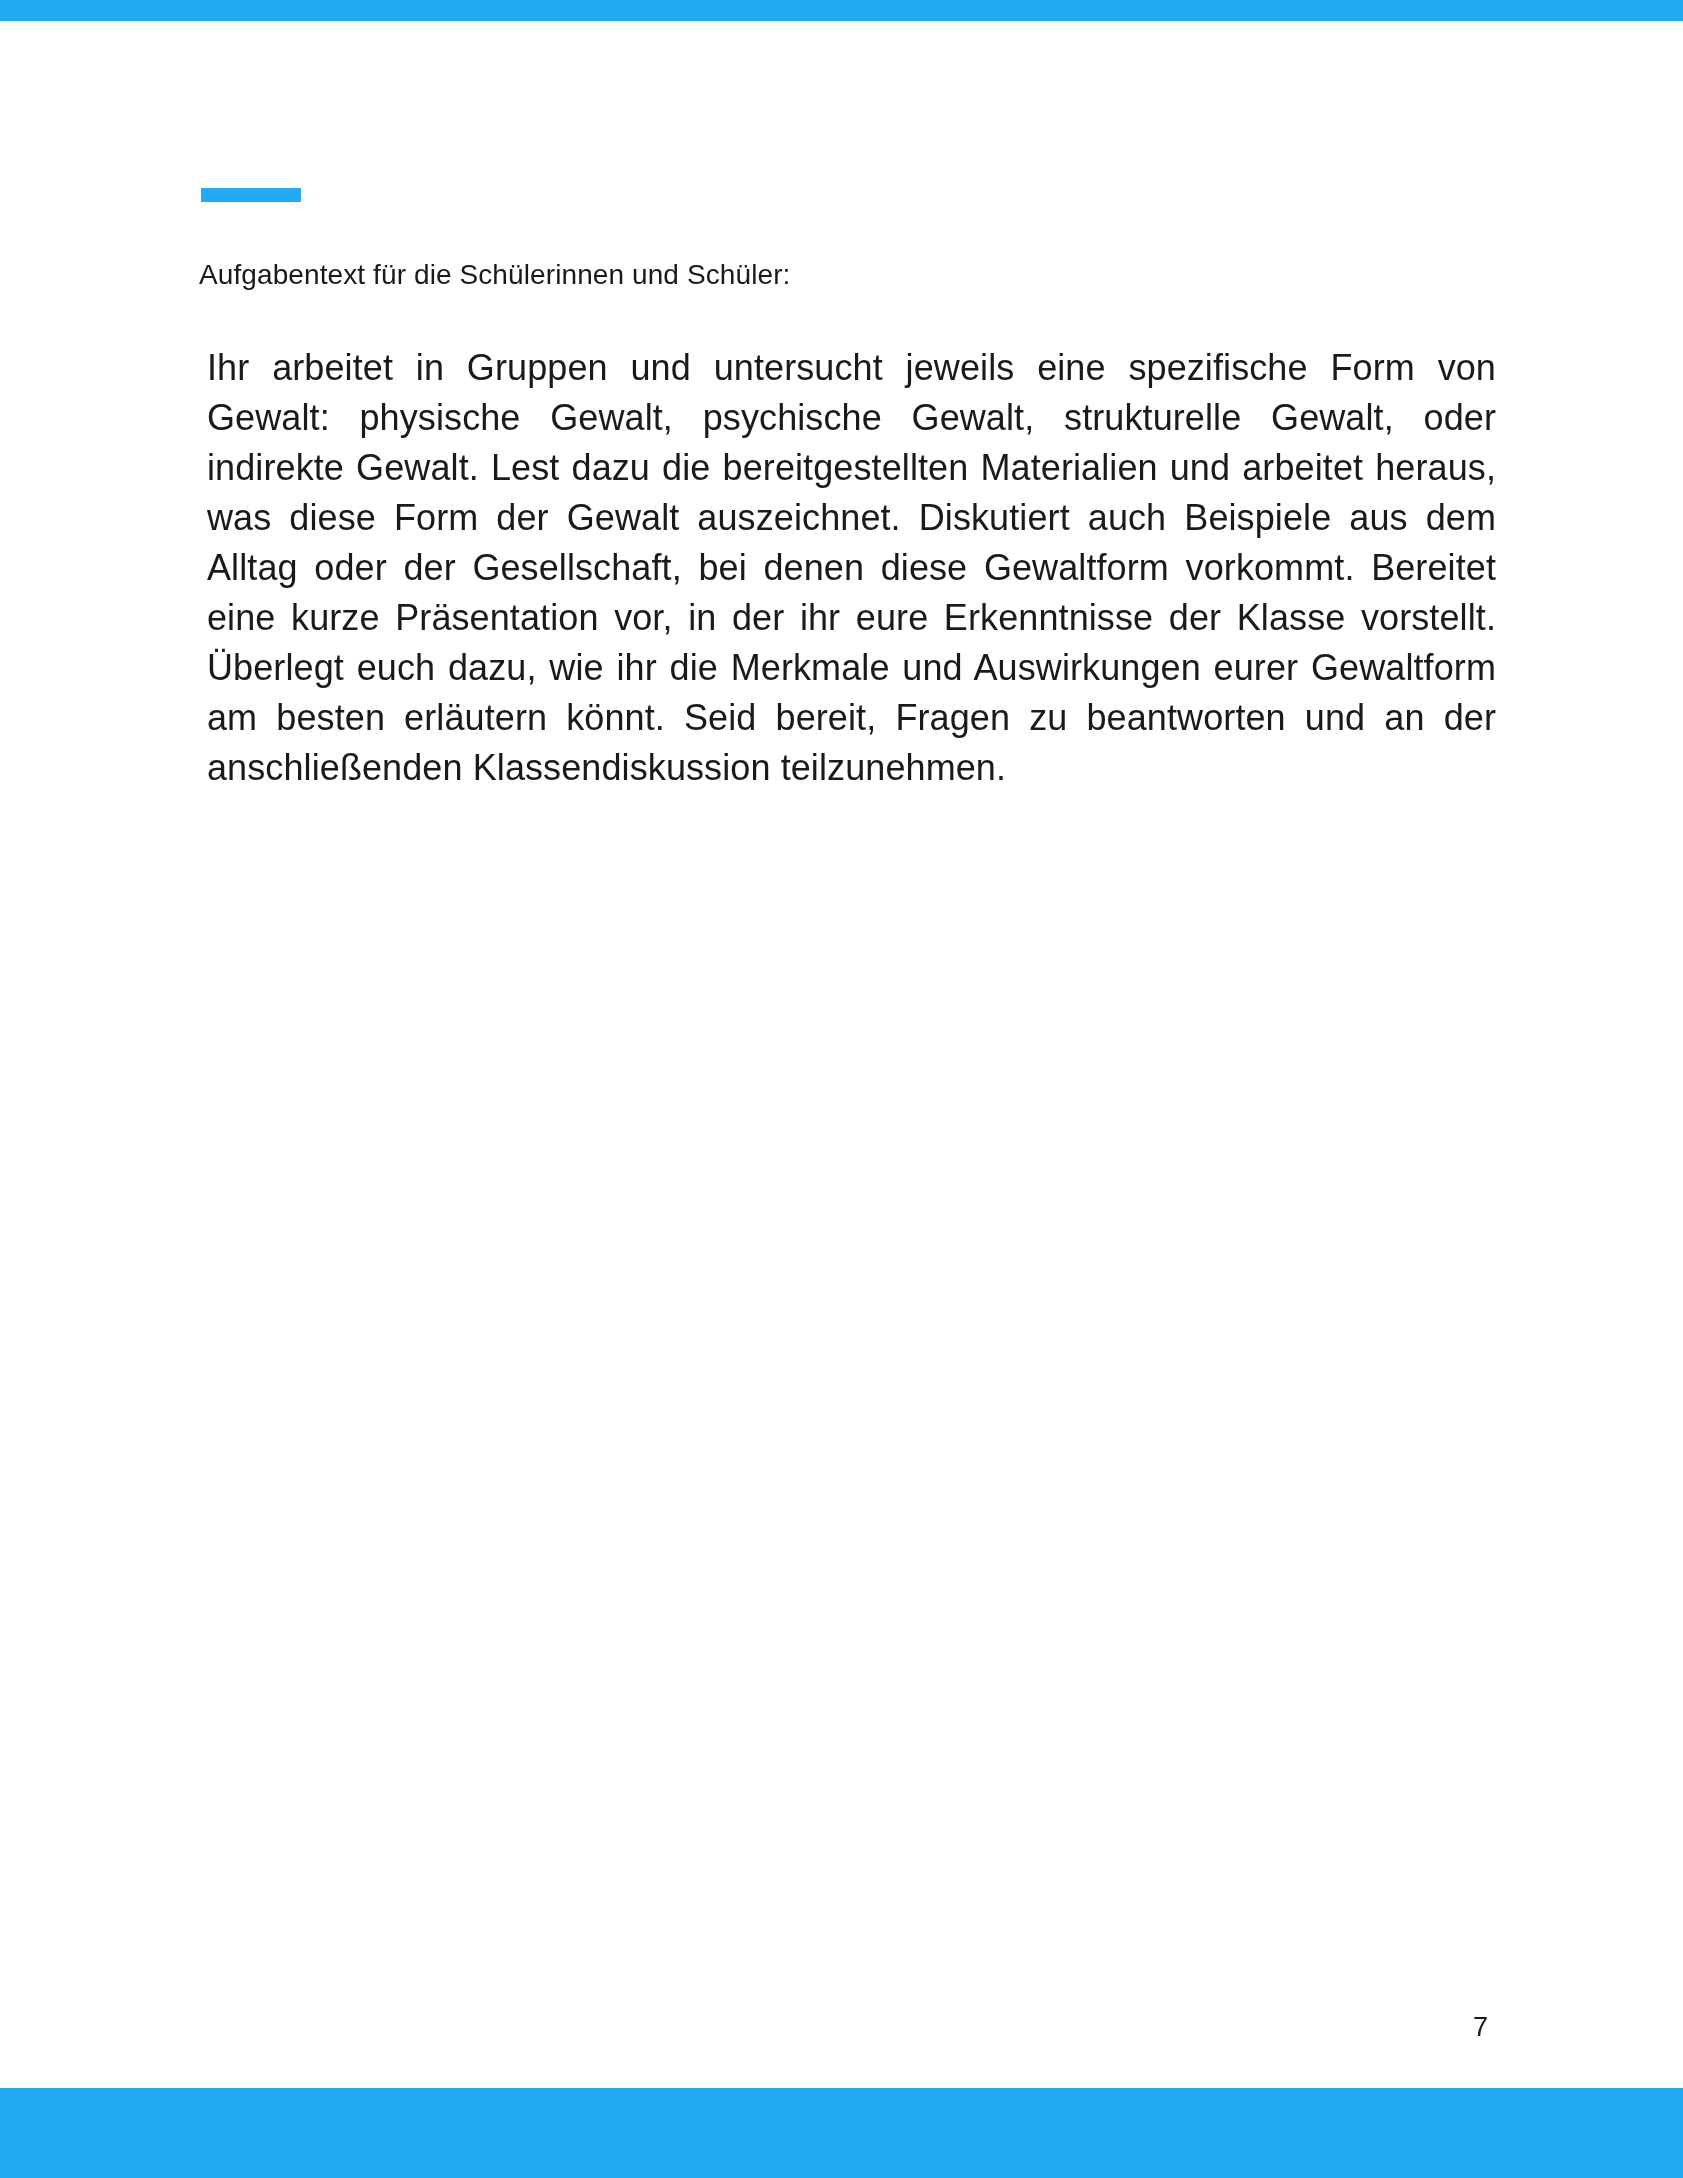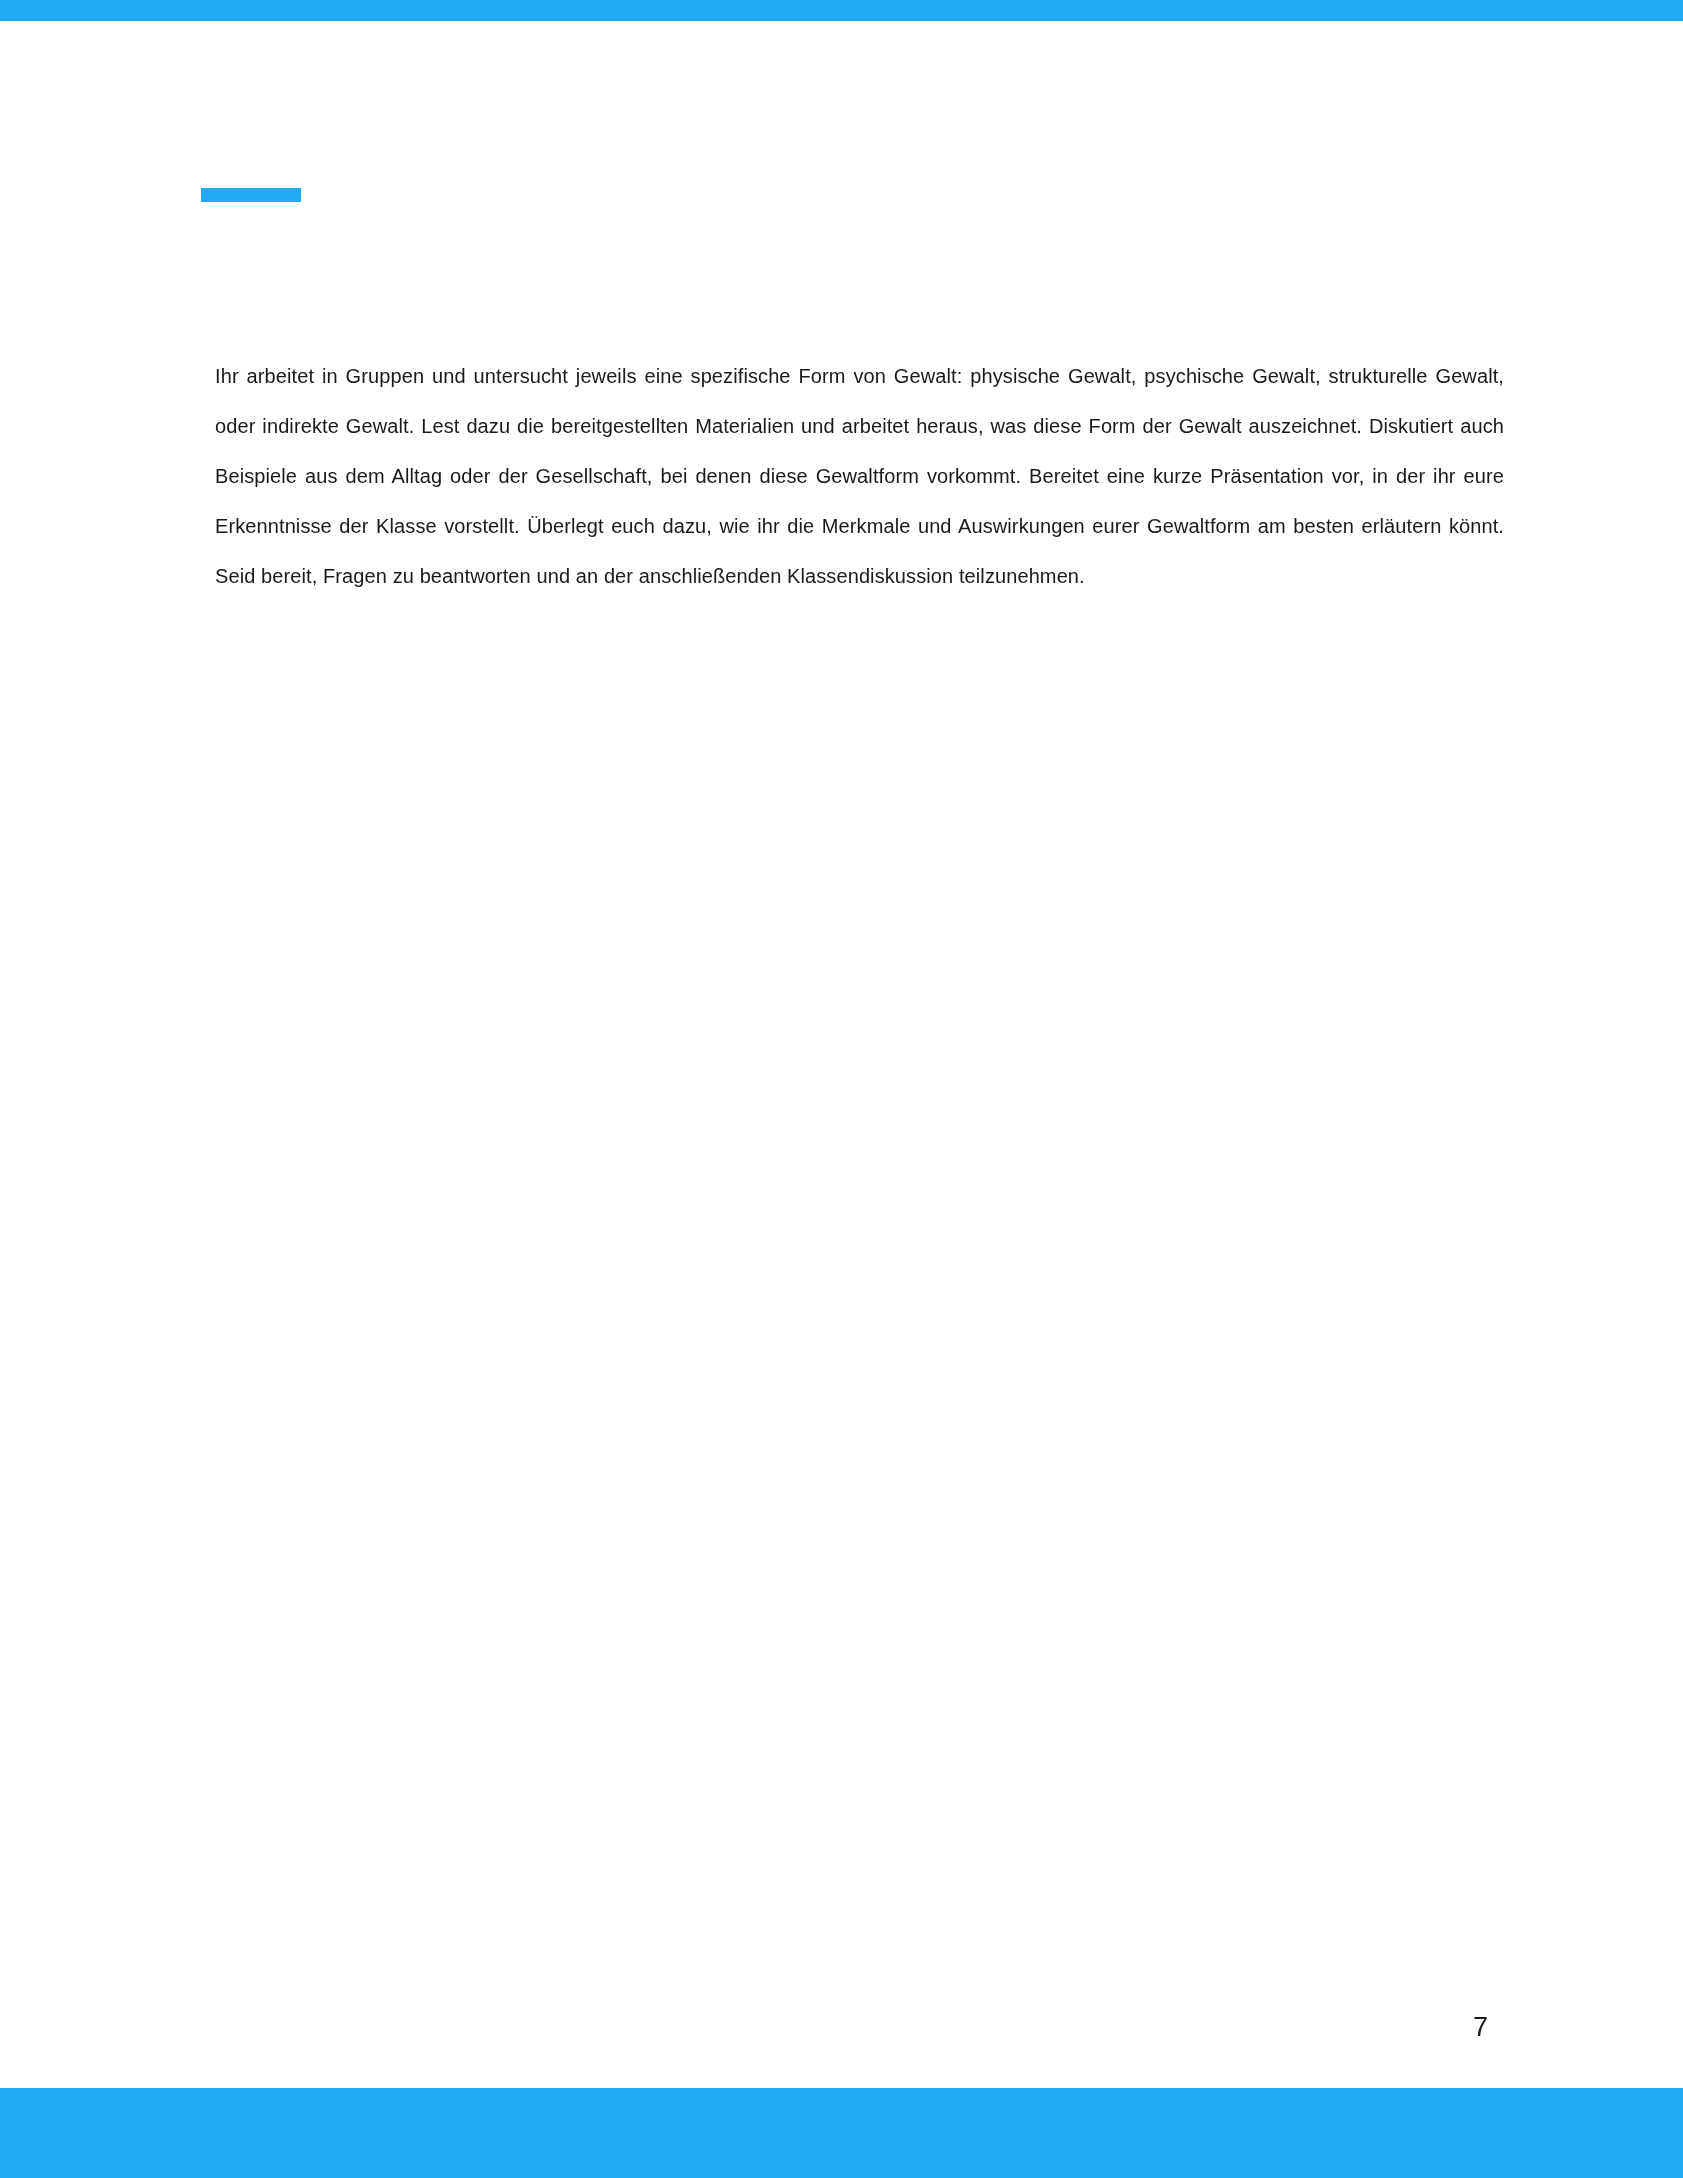--- a/index.html
+++ b/index.html
@@ -72,22 +72,22 @@
     color: #1a1a1a;
     letter-spacing: 0.1px;
     text-align: left;
   }
 
   .body-paragraph {
     position: absolute;
     left: 0;
     top: 335px;
     width: 1289px;
-    margin: 16px;
-    font-size: 20px;
+    margin: 8px;
+    font-size: 36px;
     font-weight: 400;
     line-height: 50px;
     color: #1a1a1a;
     letter-spacing: 0.1px;
     text-align: justify;
     text-justify: inter-word;
     text-align-last: left;
     -moz-text-align-last: left;
     hyphens: none;
   }
@@ -110,20 +110,21 @@
 <body>
 
 <div class="page">
 
   <div class="bar-top"></div>
 
   <div class="content">
 
     <div class="accent-dash"></div>
 
+    <p class="heading">Aufgabentext für die Schülerinnen und Schüler:</p>
 
     <p class="body-paragraph">Ihr arbeitet in Gruppen und untersucht jeweils eine spezifische Form von Gewalt: physische Gewalt, psychische Gewalt, strukturelle Gewalt, oder indirekte Gewalt. Lest dazu die bereitgestellten Materialien und arbeitet heraus, was diese Form der Gewalt auszeichnet. Diskutiert auch Beispiele aus dem Alltag oder der Gesellschaft, bei denen diese Gewaltform vorkommt. Bereitet eine kurze Präsentation vor, in der ihr eure Erkenntnisse der Klasse vorstellt. Überlegt euch dazu, wie ihr die Merkmale und Auswirkungen eurer Gewaltform am besten erläutern könnt. Seid bereit, Fragen zu beantworten und an der anschließenden Klassendiskussion teilzunehmen.</p>
 
     <p class="page-number">7</p>
 
   </div>
 
   <div class="bar-bottom"></div>
 
 </div>

